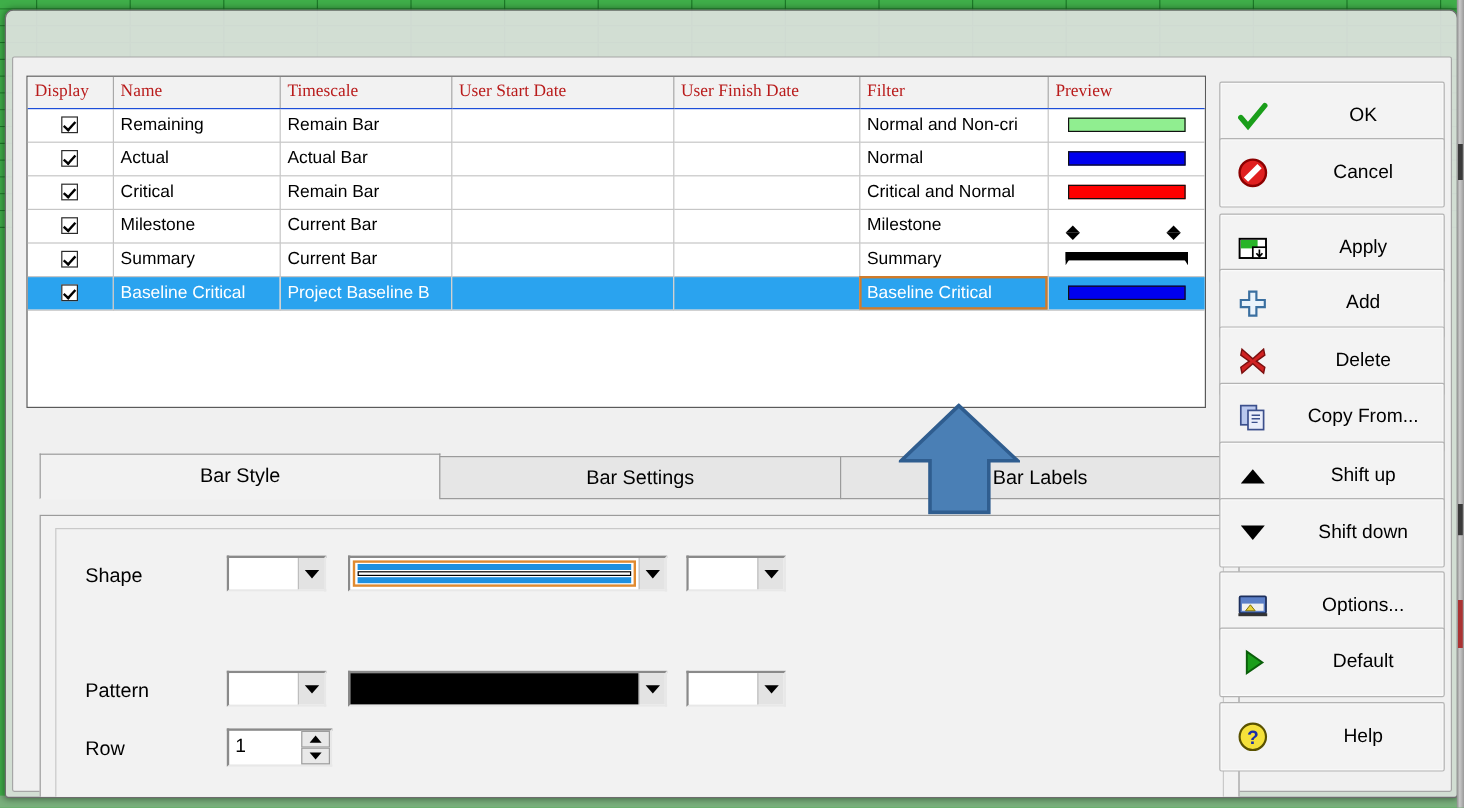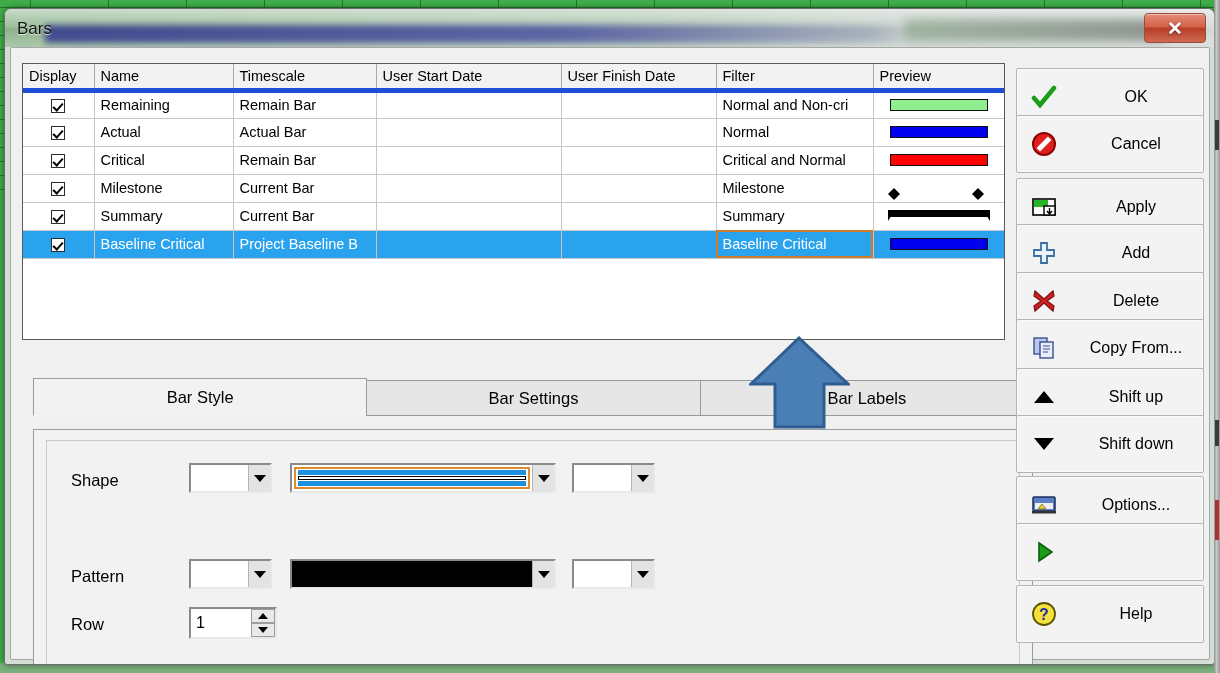--- a/index.html
+++ b/index.html
@@ -102,22 +102,23 @@
     font-size: 14.5px;
     table-layout: fixed;
   }
   table.bars th {
     background: #f2f2f2;
     font-weight: normal;
     text-align: left;
     padding: 3px 6px;
     height: 26px;
     border-right: 1px solid #a8a8a8;
-    border-bottom: 5px solid #1d4ed8;
-    color: #000000;
+    border-bottom: 1px solid #1d4ed8;
+    color: #b91c1c;
+    font-family: Liberation Serif, serif;
   }
   table.bars td {
     height: 28px;
     padding: 1px 6px;
     border-right: 1px solid #c6c6c6;
     border-bottom: 1px solid #c6c6c6;
     color: #000;
     overflow: hidden;
     white-space: nowrap;
   }
@@ -545,28 +546,20 @@
       <div class="bg-cellline" style="left: 888px;"></div>
       <div class="bg-cellline" style="left: 966px;"></div>
       <div class="bg-cellline" style="left: 1044px;"></div>
       <div class="bg-cellline" style="left: 1122px;"></div>
       <div class="bg-cellline" style="left: 1200px;"></div>
     </div>
   </div>
 
 <div id="dialog">
 
-  <div id="titlebar">
-    <div class="blurband"></div>
-    <div class="blurband2"></div>
-    <div id="win-title">Bars</div>
-    <div id="close-btn">
-      <span>✕</span>
-    </div>
-  </div>
 
   <div id="client">
 
     <div id="grid-wrap">
       <table class="bars">
         <colgroup>
           <col style="width:71px">
             <col style="width:139px">
             <col style="width:143px">
           <col style="width:185px">
@@ -826,20 +819,21 @@
               <rect x="4" y="11" width="18" height="6" fill="#f0f0f0"></rect>
               <polygon points="7,17 11,12 15,17" fill="#e8d33a" stroke="#7a6b00" stroke-width="0.8"></polygon>
               <rect x="1" y="19" width="24" height="2.5" fill="#333"></rect>
             </svg></div>
           <div class="blabel">Options...</div>
         </div>
         <div class="btn" style="top: 465px;">
           <div class="bicon"><svg viewBox="0 0 26 26">
               <polygon points="8,4 21,13 8,22" fill="#1a9e1a" stroke="#0a5e0a" stroke-width="1.6"></polygon>
             </svg></div>
+          <div class="blabel">Default</div>
         </div>
         <div class="btn" style="top: 527px;">
           <div class="bicon"><svg viewBox="0 0 26 26">
               <circle cx="13" cy="13" r="11" fill="#f5e13a" stroke="#5a5200" stroke-width="1.8"></circle>
               <text x="13" y="19" font-size="16" font-family="Liberation Sans, sans-serif" font-weight="bold" fill="#1a2ea8" text-anchor="middle">?</text>
             </svg></div>
           <div class="blabel">Help</div>
         </div>
       </div>
 

